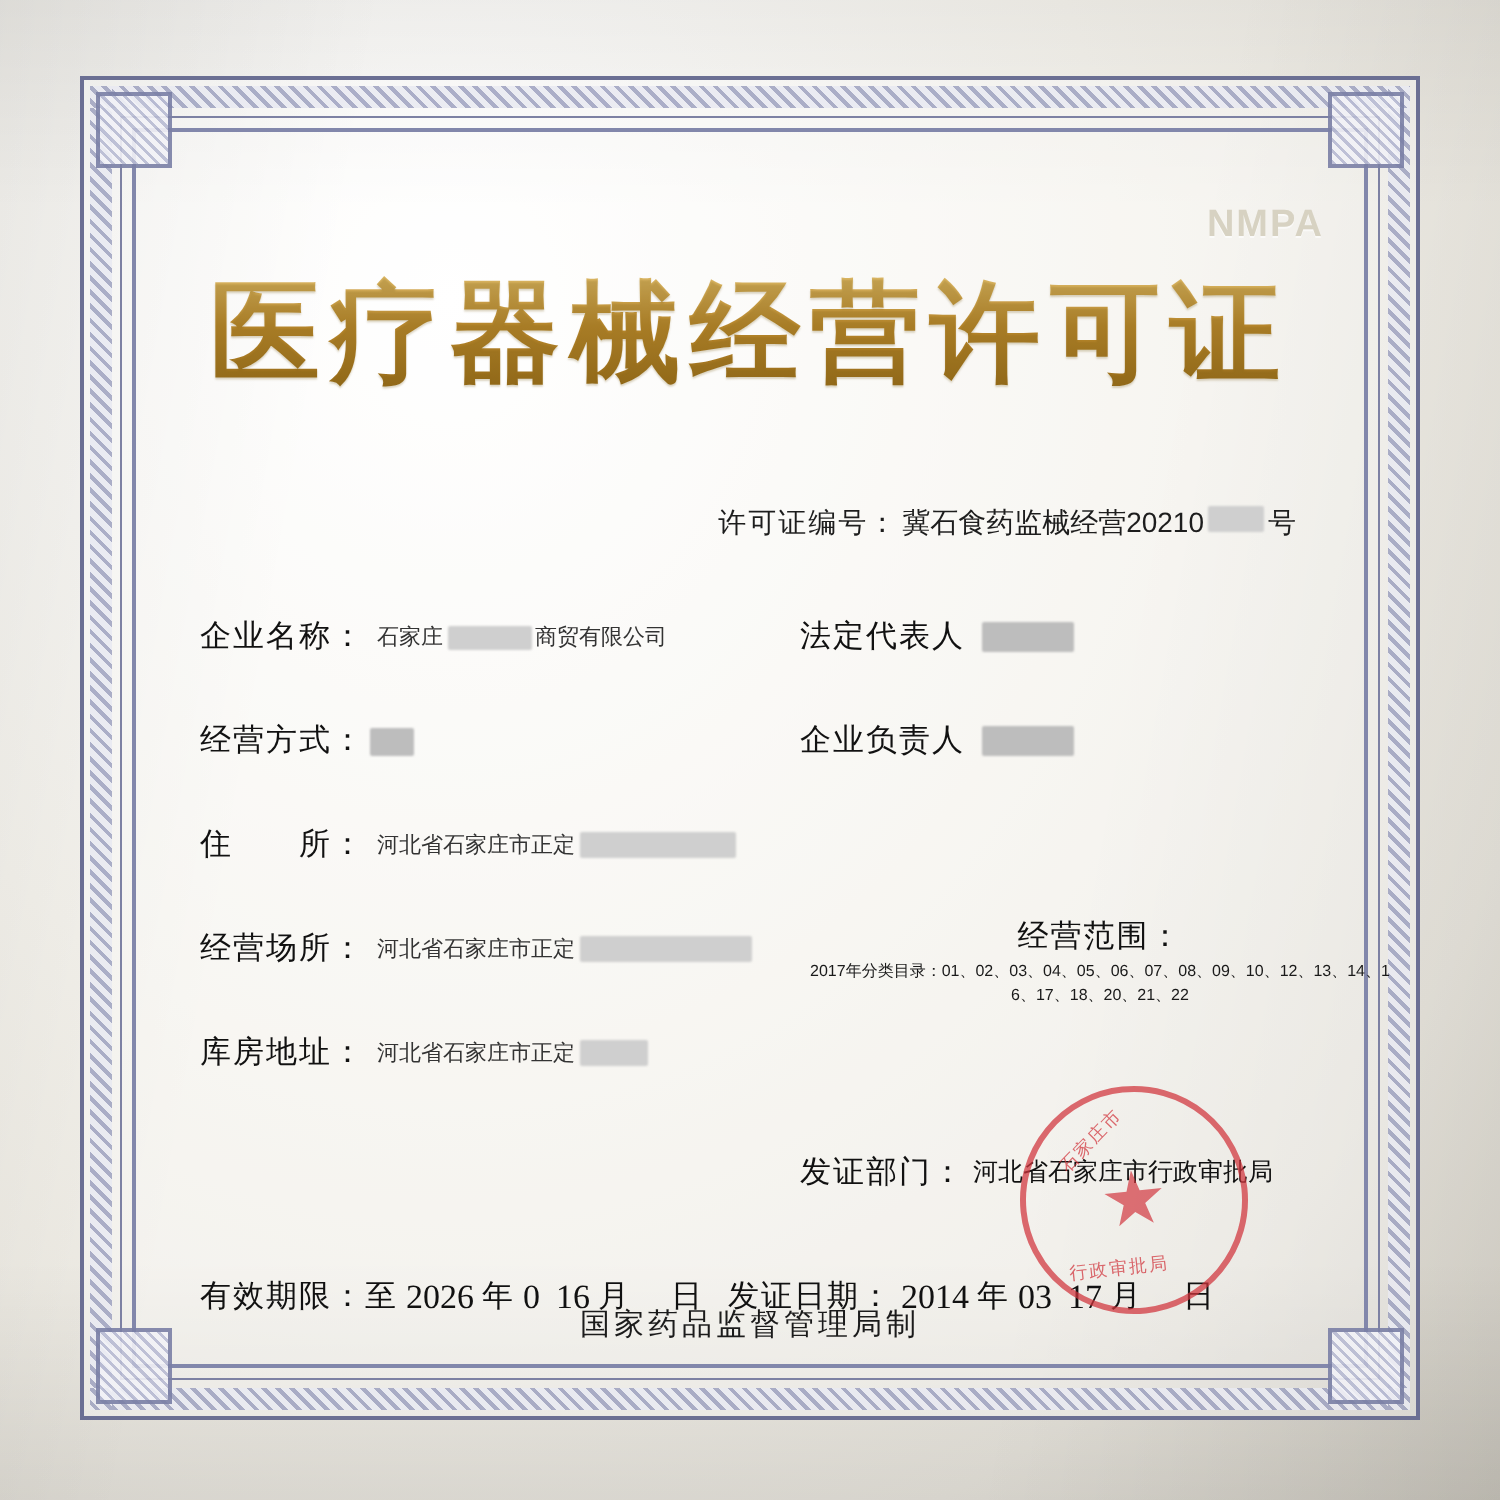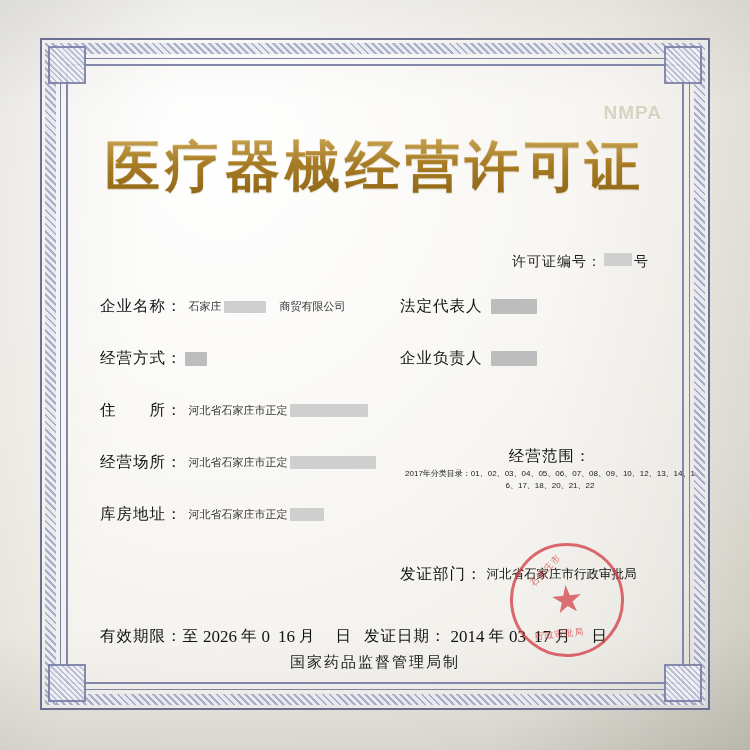--- a/index.html
+++ b/index.html
@@ -128,21 +128,21 @@
     background: #cfcfcf;
     border-radius: 1px;
     vertical-align: middle;
     filter: blur(0.4px);
   }
   .redact.dark { background: #bdbdbd; }
 
   .body {
     position: absolute;
     left: 60px;
-    top: 258px;
+    top: 270px;
     right: 48px;
   }
   .row {
     position: relative;
     height: 52px;
   }
   .field {
     position: absolute;
     display: flex;
     align-items: center;
@@ -288,32 +288,33 @@
     <div class="corner tr"></div>
     <div class="corner bl"></div>
     <div class="corner br"></div>
 
     <div class="nmpa">NMPA</div>
 
     <div class="title">医疗器械经营许可证</div>
 
     <div class="license-no">
       <span class="lbl">许可证编号：</span>
+      <span class="val">冀石食药监械经营20210</span>
       <span class="redact" style="width:28px;height:13px;"></span>
       <span class="val">号</span>
     </div>
 
     <div class="body">
 
       <div class="row">
         <div class="field col-left">
           <span class="label">企业名称：</span>
           <span class="value">石家庄</span>
           <span class="redact" style="width:42px;height:12px;margin:0 2px;"></span>
-          <span class="value" style="margin-left:12px">商贸有限公司</span>
+          <span class="value" style="margin-left:0">商贸有限公司</span>
         </div>
         <div class="field col-right">
           <span class="label">法定代表人</span>
           <span class="redact dark" style="width:46px;height:15px;margin-left:8px;"></span>
         </div>
       </div>
 
       <div class="row">
         <div class="field col-left">
           <span class="label">经营方式：</span>

